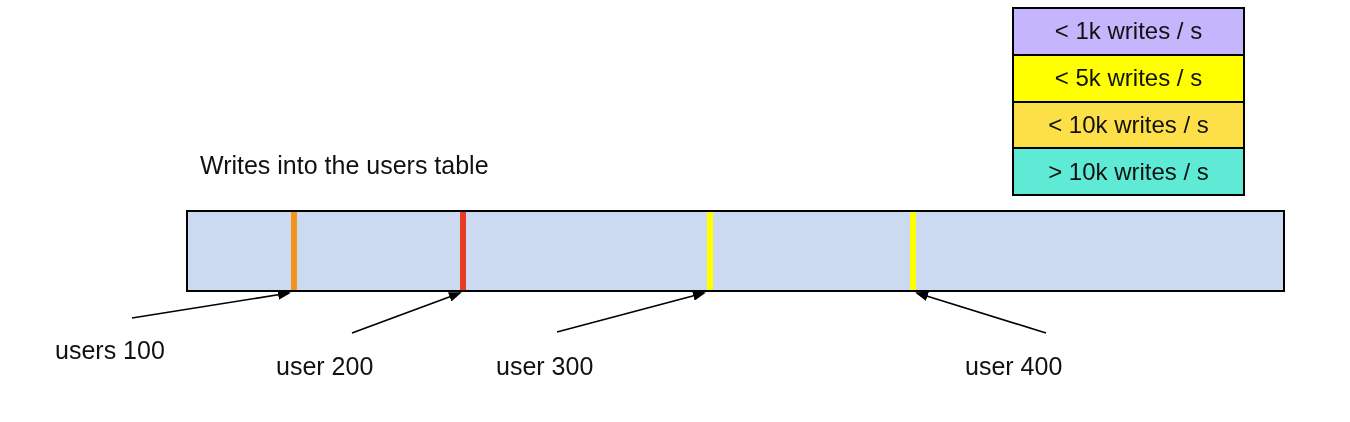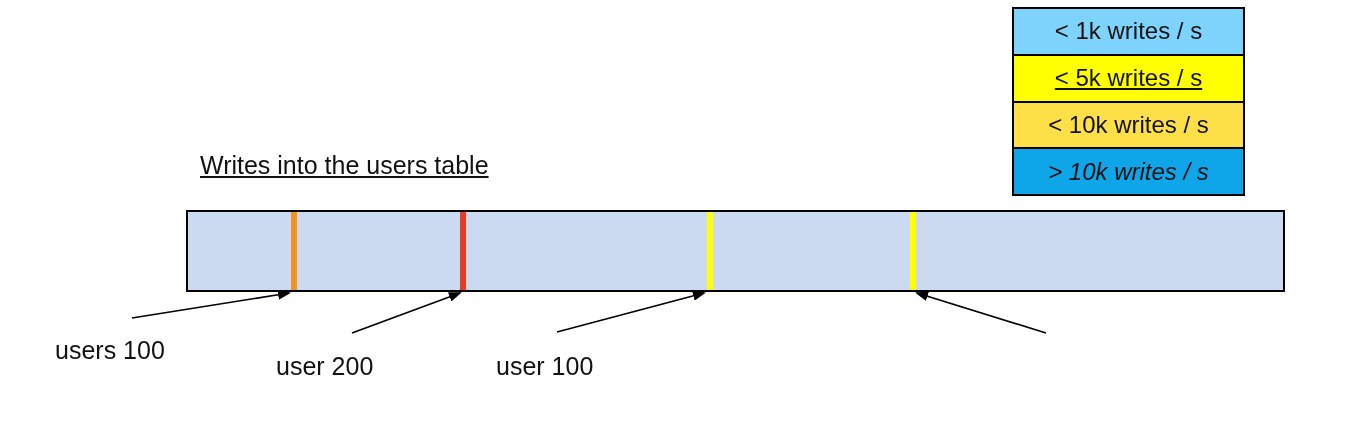--- a/index.html
+++ b/index.html
@@ -16,21 +16,20 @@
     overflow: hidden;
   }
   .title {
     position: absolute;
     left: 200px;
     top: 150px;
     font-size: 25px;
     line-height: 30px;
     color: #111111;
     white-space: nowrap;
-    text-decoration: underline;
   }
   .legend {
     position: absolute;
     left: 1012px;
     top: 7px;
     width: 233px;
     height: 189px;
     border: 2px solid #000000;
     box-sizing: border-box;
     display: flex;
@@ -81,30 +80,30 @@
   }
 </style>
 </head>
 <body>
 
 <div class="canvas">
 
   <div class="title">Writes into the users table</div>
 
   <div class="legend">
-    <div class="legend-row" style="background: #7dd3fc;">
+    <div class="legend-row" style="background: #c4b5fd;">
       <span>&lt; 1k writes / s</span>
     </div>
-    <div class="legend-row" style="background: rgb(255, 255, 0); text-decoration: underline;">
+    <div class="legend-row" style="background: rgb(255, 255, 0);">
       <span>&lt; 5k writes / s</span>
     </div>
     <div class="legend-row" style="background: #fde047;">
       <span>&lt; 10k writes / s</span>
     </div>
-    <div class="legend-row" style="background: #0ea5e9; font-style: italic;">
+    <div class="legend-row" style="background: #5eead4;">
       <span>&gt; 10k writes / s</span>
     </div>
   </div>
 
   <div class="bar" style="background: rgb(203, 218, 240);">
     <div class="mark" style="left: 103px; background: rgb(242, 148, 27);"></div>
     <div class="mark" style="left: 272px; background: rgb(231, 59, 34);"></div>
     <div class="mark" style="left: 519px; background: rgb(255, 255, 0);"></div>
     <div class="mark" style="left: 722px; background: rgb(255, 255, 0);"></div>
   </div>
@@ -116,15 +115,16 @@
       </marker>
     </defs>
     <line x1="132" y1="318" x2="289" y2="293" stroke="#000000" stroke-width="1.7" marker-end="url(#arrowhead)"></line>
     <line x1="352" y1="333" x2="460" y2="293" stroke="#000000" stroke-width="1.7" marker-end="url(#arrowhead)"></line>
     <line x1="557" y1="332" x2="704" y2="293" stroke="#000000" stroke-width="1.7" marker-end="url(#arrowhead)"></line>
     <line x1="1046" y1="333" x2="917" y2="293" stroke="#000000" stroke-width="1.7" marker-end="url(#arrowhead)"></line>
   </svg>
 
   <div class="user-label" style="left:55px; top:336px">users 100</div>
   <div class="user-label" style="left:276px; top:352px">user 200</div>
-  <div class="user-label" style="left:496px; top:352px">user 100</div>
+  <div class="user-label" style="left:496px; top:352px">user 300</div>
+  <div class="user-label" style="left:965px; top:352px">user 400</div>
 
 </div>
 
 </body></html>

